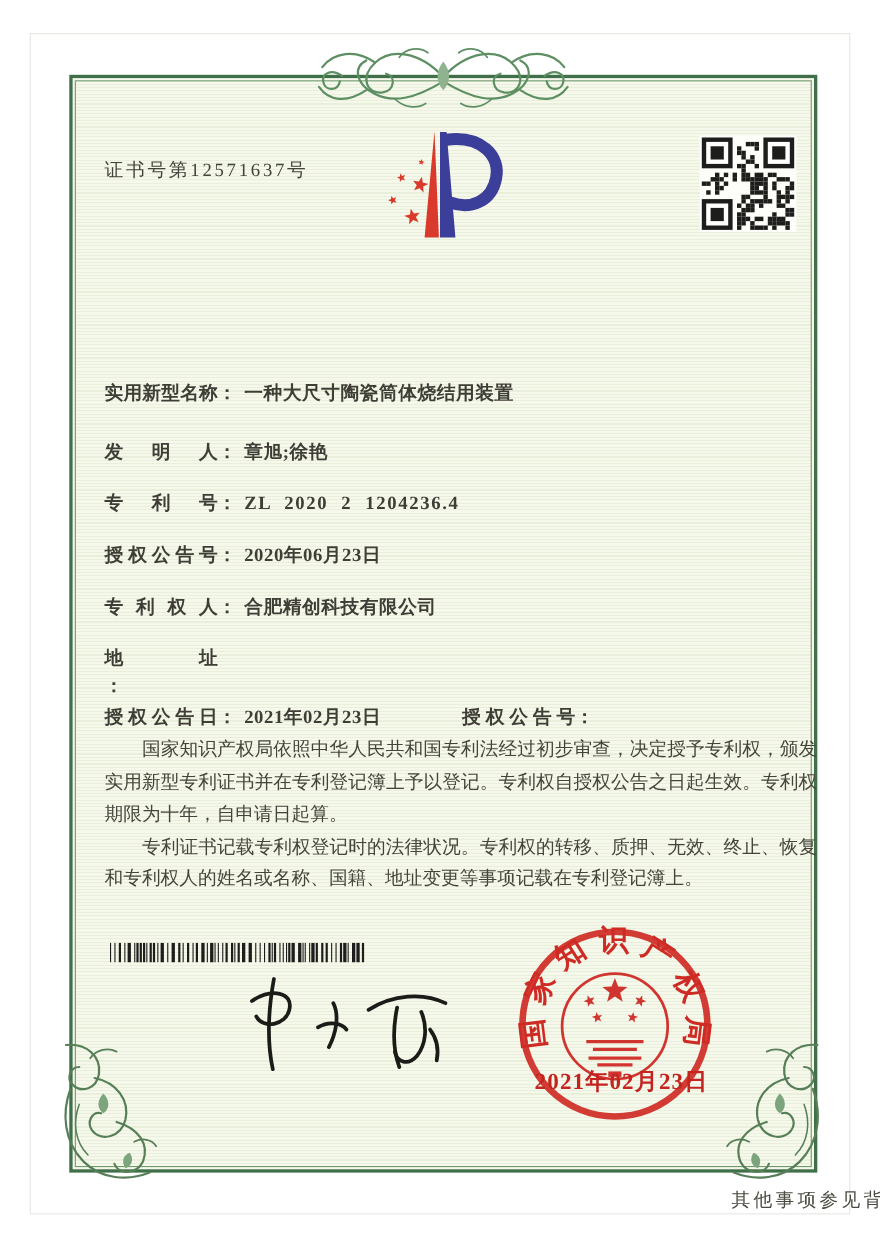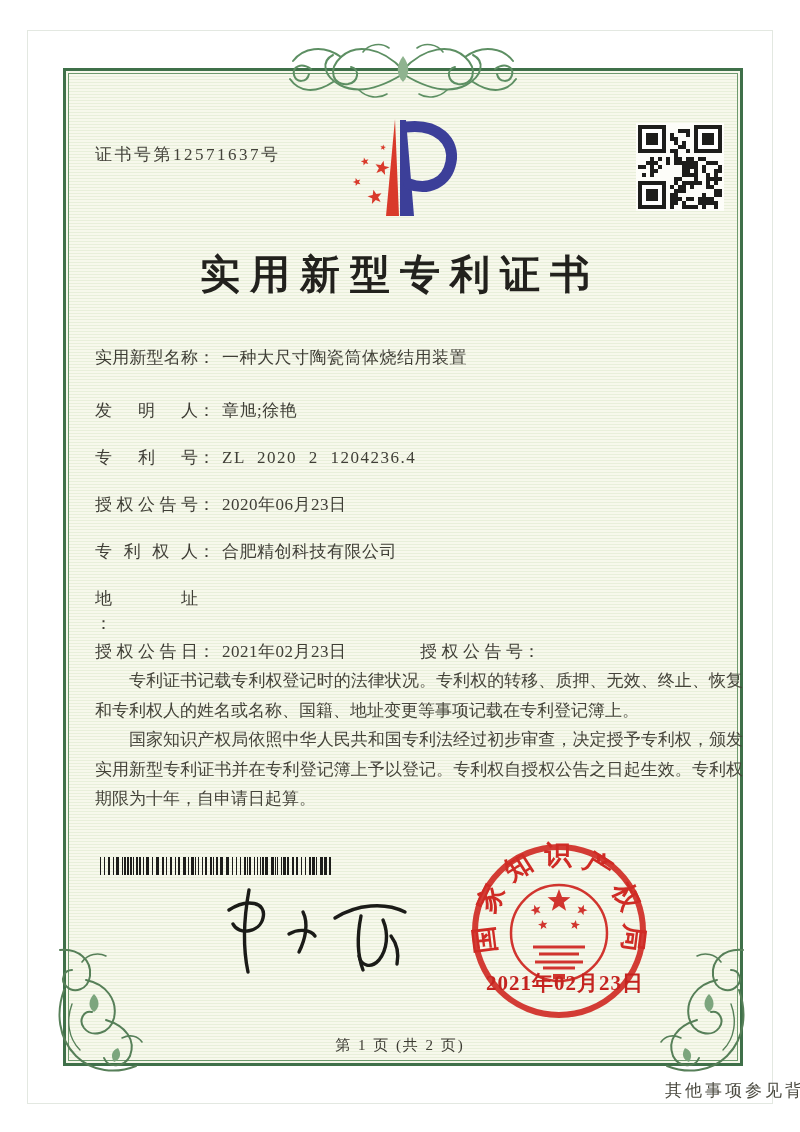--- a/index.html
+++ b/index.html
@@ -12,21 +12,21 @@
         box-sizing:border-box;border:3px solid #3f7049;background:#f6f7ea;}
   .cert-inner{position:absolute;left:2px;top:2px;right:2px;bottom:2px;
         border:1px solid #6e9a6e;
         background:repeating-linear-gradient(180deg,#f7f8ec 0px,#f7f8ec 2px,#e8efda 2px,#e8efda 3px);}
   
   .cert-no{position:absolute;left:95px;top:127px;font-size:17px;letter-spacing:2.5px;color:#43423a;margin-top:16px;}
   .logo{position:absolute;left:333px;top:116px;width:132px;height:106px;}
   .qr{position:absolute;left:636px;top:123px;width:88px;height:88px;background:#fdfdf9;}
   .title{position:absolute;left:0;top:247px;width:800px;text-align:center;
         font-size:40px;font-weight:bold;letter-spacing:10px;color:#22211d;}
-  .fields{position:absolute;left:95px;top:345px;width:618px;font-size:17px;color:#3f3e36;}
+  .fields{position:absolute;left:95px;top:345px;width:618px;font-size:17px;color:#3f3e36;font-weight:bold;}
   .f-row{display:flex;line-height:25px;margin-bottom:22px;position:relative;}
   .f-row.first{margin-bottom:28px;}
   .f-row.addr{margin-bottom:3px;flex-direction:column;}
   .f-label{width:103px;flex:none;text-align:justify;text-align-last:justify;}
   .f-colon{flex:none;margin-right:7px;}
   .f-value{letter-spacing:0.5px;}
   .f-value.num{letter-spacing:1.5px;word-spacing:6px;font-family:"Liberation Serif",serif;}
   .f-value.addr-v{width:452px;}
   .pair2{position:absolute;left:325px;top:0;display:flex;}
   .paras{position:absolute;left:95px;top:666px;width:648px;font-size:17px;line-height:29.5px;
@@ -238,21 +238,20 @@
       <rect x="6" y="6" width="20" height="20" fill="#ffffff"></rect>
       <rect x="10" y="10" width="12" height="12" fill="#1d1d1b"></rect>
       <rect x="58" y="2" width="28" height="28" fill="#1d1d1b"></rect>
       <rect x="62" y="6" width="20" height="20" fill="#ffffff"></rect>
       <rect x="66" y="10" width="12" height="12" fill="#1d1d1b"></rect>
       <rect x="2" y="58" width="28" height="28" fill="#1d1d1b"></rect>
       <rect x="6" y="62" width="20" height="20" fill="#ffffff"></rect>
       <rect x="10" y="66" width="12" height="12" fill="#1d1d1b"></rect>
     </svg>
 
-  <div class="title z">实用新型专利证书</div>
 
   <div class="fields z">
     <div class="f-row first">
       <span class="f-label">实用新型名称</span>
         <span class="f-colon">：</span>
       <span class="f-value">一种大尺寸陶瓷筒体烧结用装置</span>
     </div>
     <div class="f-row">
       <span class="f-label">发明人</span>
         <span class="f-colon">：</span>
@@ -282,22 +281,22 @@
         <span class="f-colon">：</span>
       <span class="f-value">2021年02月23日</span>
       <span class="pair2">
         <span class="f-label">授权公告号</span>
           <span class="f-colon">：</span>
       </span>
     </div>
   </div>
 
   <div class="paras z">
+    <p>国家知识产权局依照中华人民共和国专利法经过初步审查，决定授予专利权，颁发实用新型专利证书并在专利登记簿上予以登记。专利权自授权公告之日起生效。专利权期限为十年，自申请日起算。</p>
     <p>专利证书记载专利权登记时的法律状况。专利权的转移、质押、无效、终止、恢复和专利权人的姓名或名称、国籍、地址变更等事项记载在专利登记簿上。</p>
-    <p>国家知识产权局依照中华人民共和国专利法经过初步审查，决定授予专利权，颁发实用新型专利证书并在专利登记簿上予以登记。专利权自授权公告之日起生效。专利权期限为十年，自申请日起算。</p>
   </div>
 
   <svg id="barcode-svg" class="barcode z" viewBox="0 0 232 18">
       <rect x="0" y="0" width="1" height="18" fill="#1d1d1b"></rect>
       <rect x="4" y="0" width="1" height="18" fill="#1d1d1b"></rect>
       <rect x="8" y="0" width="2" height="18" fill="#1d1d1b"></rect>
       <rect x="13" y="0" width="1" height="18" fill="#1d1d1b"></rect>
       <rect x="16" y="0" width="3" height="18" fill="#1d1d1b"></rect>
       <rect x="22" y="0" width="1" height="18" fill="#1d1d1b"></rect>
       <rect x="24" y="0" width="2" height="18" fill="#1d1d1b"></rect>
@@ -389,16 +388,15 @@
         <path d="M64,106 L116,106"></path>
         <path d="M70,113 L110,113"></path>
         <path d="M66,121 L114,121"></path>
         <path d="M74,127 L106,127"></path>
       </g>
       <rect x="84" y="133" width="12" height="5" fill="#cf2b25"></rect>
     </g>
   </svg>
   <div class="seal-date">2021年02月23日</div>
 
-  <div class="page-info z">第 1 页 (共 2 页)</div>
   <div class="back-note">其他事项参见背面</div>
 
 </div>
 
 </body></html>

